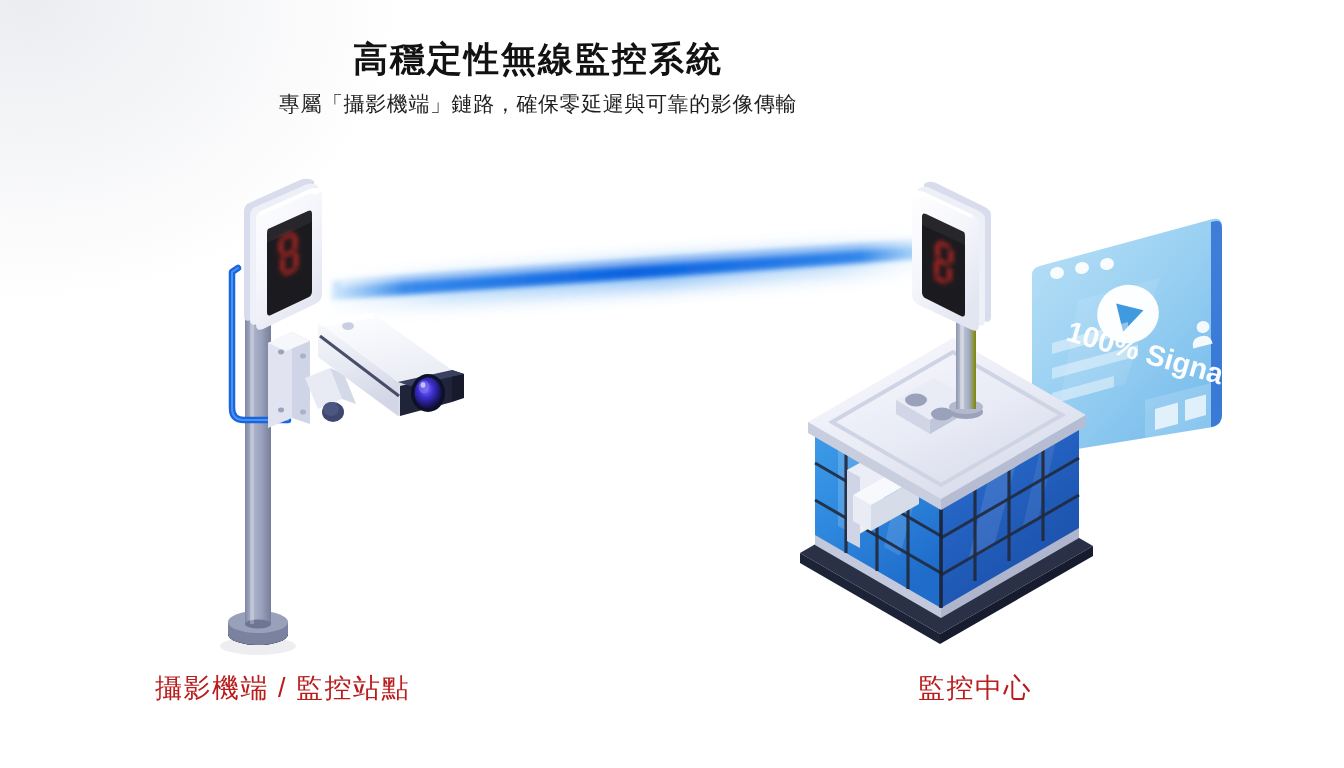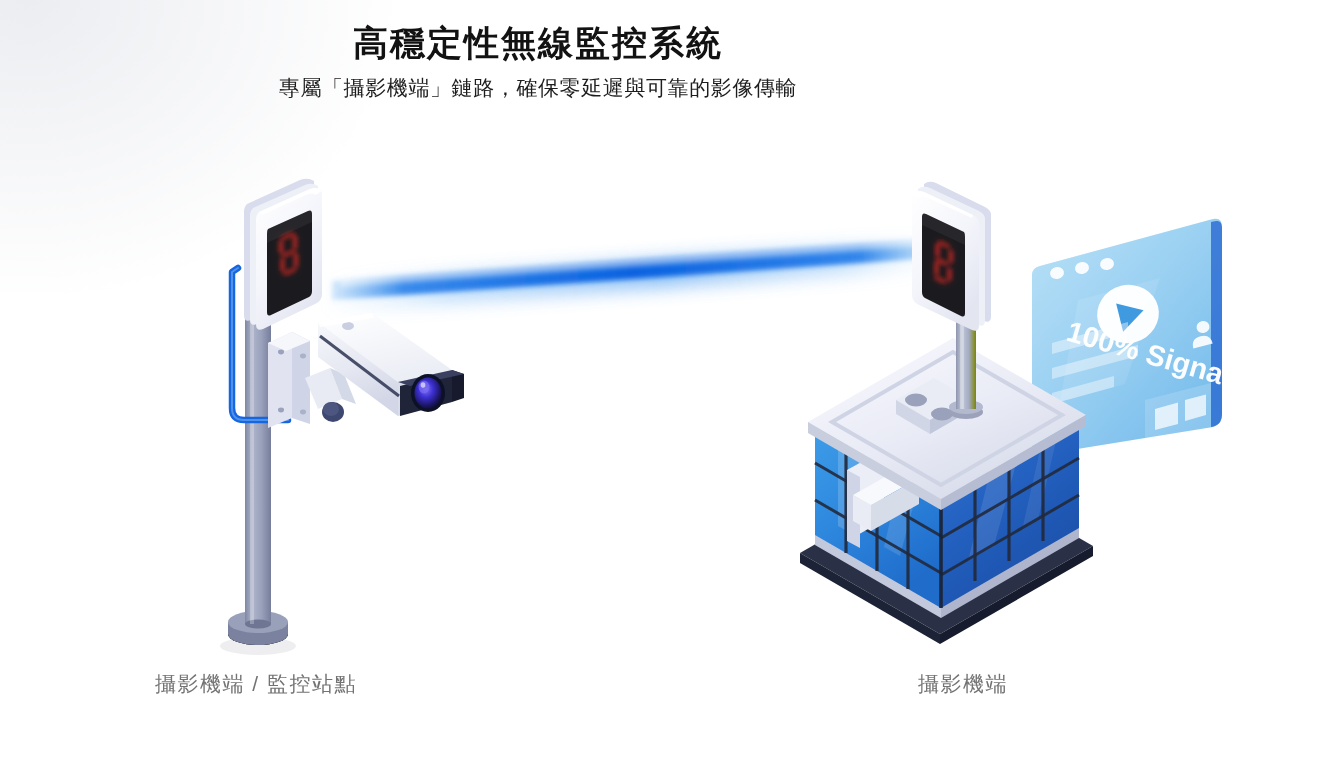--- a/index.html
+++ b/index.html
@@ -17,21 +17,21 @@
       radial-gradient(ellipse 520px 420px at 2% 0%, rgba(140,148,170,0.17) 0%, rgba(255,255,255,0) 72%),
       #ffffff;
   }
 
   
   .header {
     position: absolute;
     top: 0; left: 0;
     width: 1076px;
     text-align: center;
-    padding-top: 22px;
+    padding-top: 38px;
   }
   .title {
     font-size: 35px;
     font-weight: 700;
     color: #121212;
     letter-spacing: 2px;
     line-height: 1.22;
     margin: 0;
   }
   .subtitle {
@@ -47,22 +47,22 @@
     position: absolute;
     top: 0; left: 0;
     width: 1344px;
     height: 768px;
   }
   .scene svg { display: block; }
 
   
   .caption {
     position: absolute;
-    font-size: 21px;
-    color: #737373;
+    font-size: 27px;
+    color: #b91c1c;
     letter-spacing: 1.5px;
     white-space: nowrap;
   }
   .caption-left  { left: 155px; top: 670px; }
   .caption-right { left: 918px; top: 670px; }
 </style>
 </head>
 <body>
 
 <div class="header">
@@ -404,13 +404,13 @@
           <path d="M936.5 276.5 L947.5 281.8 L944.5 283.2 L933.5 277.9 Z"></path>
         </g>
       </g>
       <path d="M964 232 L926 214 Q922 212 922 217 L922 225 L965 245 L965 237 Z" fill="#ffffff" opacity="0.055"></path>
     </g>
   </g>
 </svg>
 </div>
 
 <div class="caption caption-left">攝影機端 / 監控站點</div>
-<div class="caption caption-right">攝影機端</div>
+<div class="caption caption-right">監控中心</div>
 
 </body></html>

